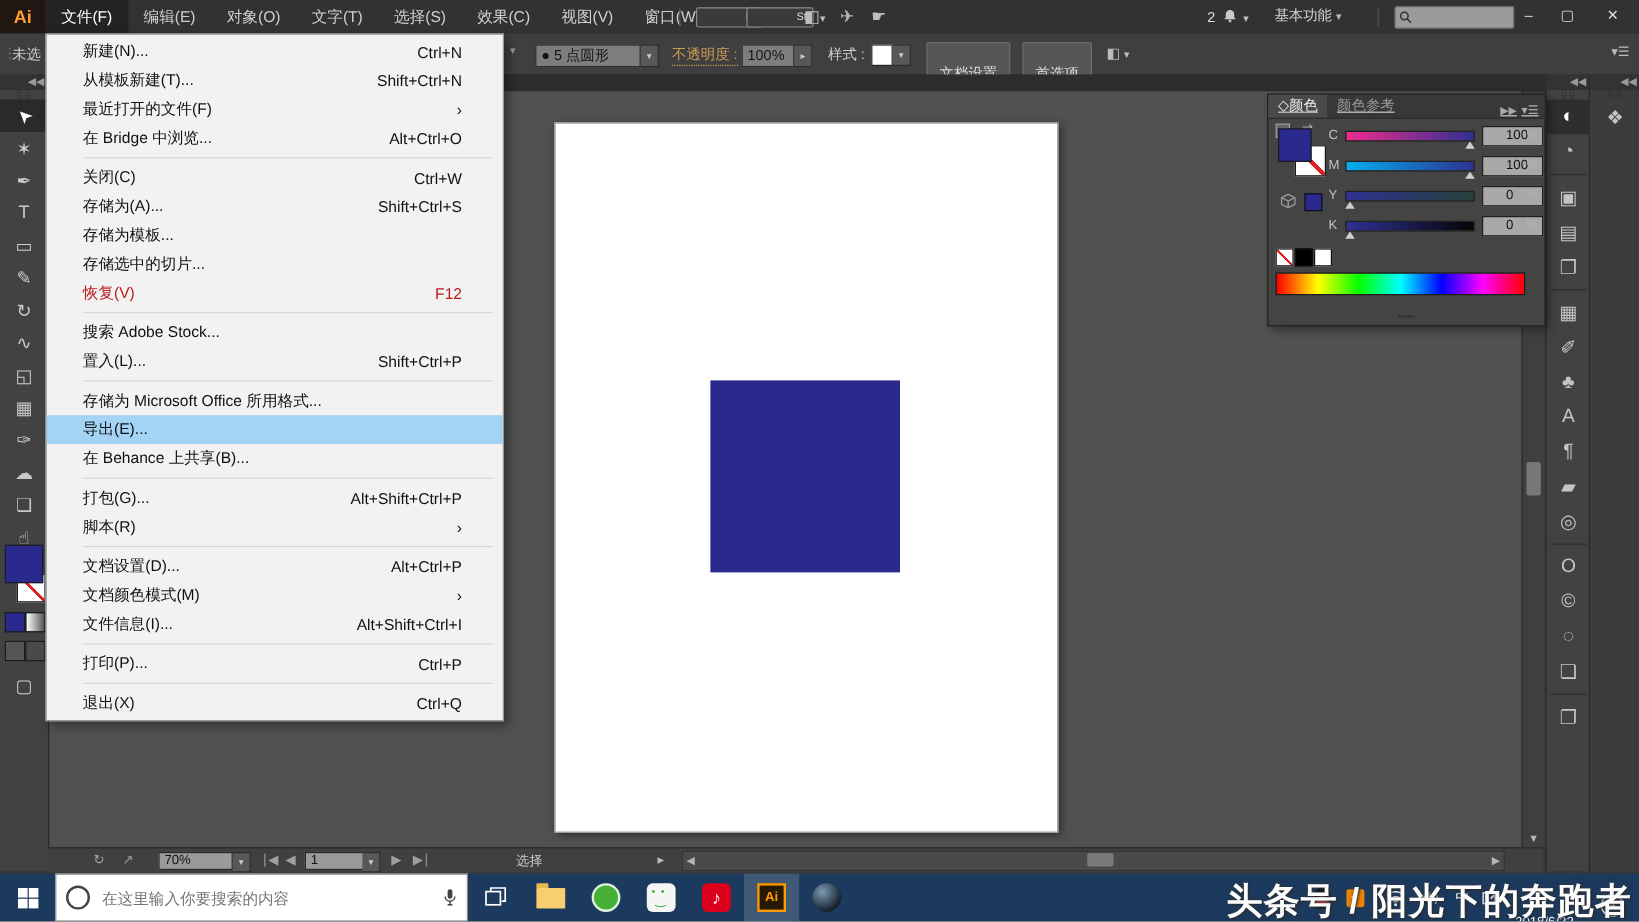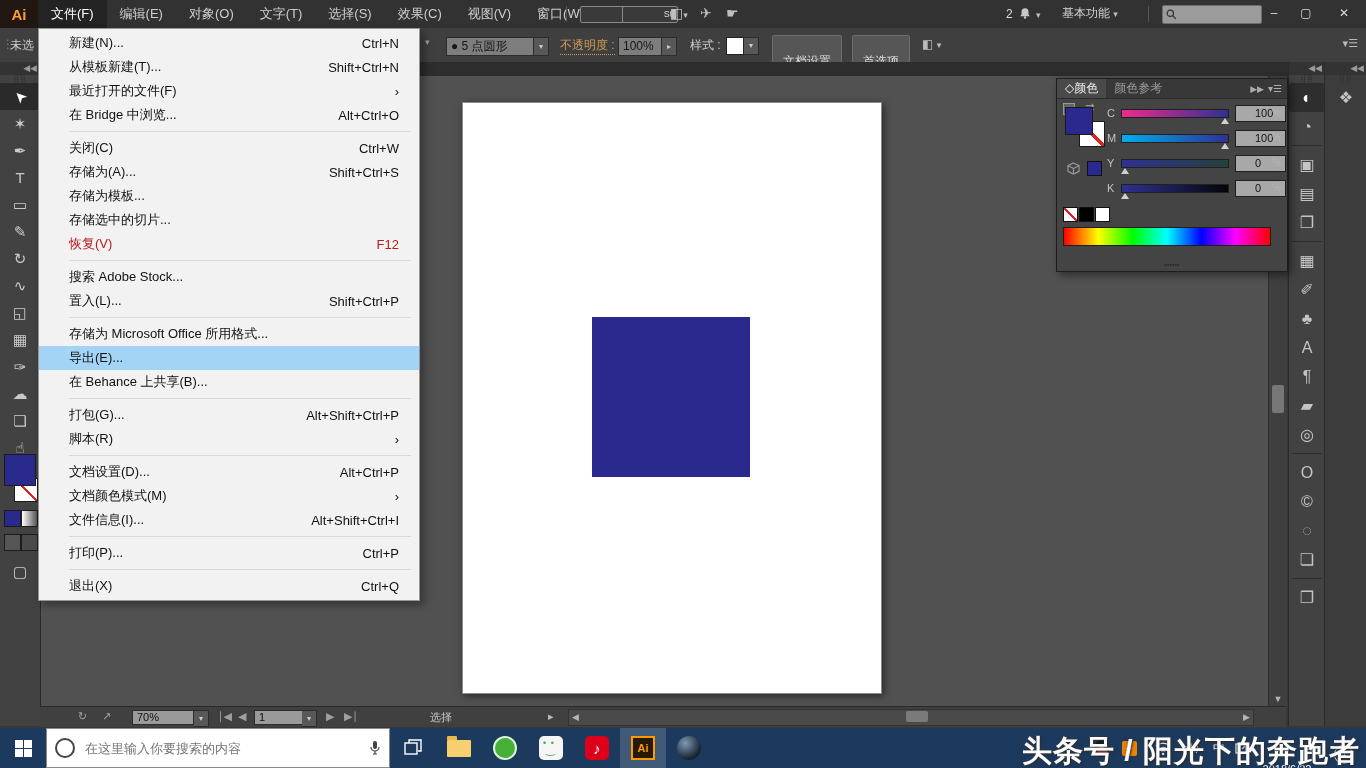--- a/index.html
+++ b/index.html
@@ -71,21 +71,21 @@
   #dock2{position:absolute;left:1324px;top:62px;width:42px;height:664px;background:#3c3c3c;border-left:1px solid #2a2a2a;}
   .dock-hdr{height:13px;background:#333;color:#9a9a9a;font-size:9px;text-align:right;padding-right:3px;line-height:13px;}
   .dock-dots{color:#2e2e2e;font-size:8px;text-align:center;letter-spacing:1px;line-height:8px;}
   .dock-ico{width:100%;height:29px;display:flex;align-items:center;justify-content:center;color:#c4c4c4;font-size:16px;}
   .dock-ico.active{background:#2e2e2e;border-radius:3px;color:#fff;}
   .dock-sep{height:1px;background:#2d2d2d;margin:4px 3px;}
 
   
   #color-panel{position:absolute;left:1056px;top:78px;width:230px;height:192px;background:#444;
                border:1px solid #1e1e1e;box-shadow:3px 3px 8px rgba(0,0,0,.45);z-index:20;color:#c9c9c9;}
-  #cp-header{height:19px;background:#383838;border-bottom:1px solid #2c2c2c;font-size:12px;display:flex;align-items:center;}
+  #cp-header{height:19px;background:#383838;border-bottom:1px solid #2c2c2c;font-size:12px;display:flex;align-items:flex-end;text-decoration:underline;}
   .cp-tab{padding:0 8px;height:19px;line-height:19px;}
   .cp-tab.active{background:#4a4a4a;color:#eee;}
   .cp-tab.inactive{color:#999;}
   #cp-fill{position:absolute;left:8px;top:28px;width:26px;height:26px;border:1px solid #1a1a1a;z-index:2;}
   #cp-stroke{position:absolute;left:22px;top:42px;width:24px;height:24px;background:#fff;border:1px solid #1a1a1a;
      background-image:linear-gradient(to top right,transparent 45%,#d22 45%,#d22 55%,transparent 55%);z-index:1;}
   #cp-websafe{position:absolute;left:30px;top:82px;width:13px;height:13px;border:1px solid #111;}
   .cmyk-row{position:absolute;left:50px;width:174px;height:20px;}
   .ch{position:absolute;left:0;top:2px;font-size:11px;color:#c2c2c2;}
   .track{position:absolute;left:14px;top:4px;width:106px;height:7px;border:1px solid #202020;}
@@ -131,21 +131,21 @@
   .qq:after{content:"";position:absolute;left:1px;top:11px;width:13px;height:3px;background:#e33;border-radius:2px;}
   .orange-sq{width:15px;height:15px;background:#f08300;border-radius:2px;color:#fff;font-size:10px;
              display:flex;align-items:center;justify-content:center;}
   #datetime{position:absolute;left:1252px;top:747px;width:70px;text-align:center;color:#fff;font-size:11px;margin-top:16px;}
   #badge4{position:absolute;left:1334px;top:745px;width:17px;height:17px;border:1px solid #fff;border-radius:50%;
           color:#fff;font-size:10px;text-align:center;line-height:17px;background:#1c3a5e;}
 
   
   #file-menu{position:absolute;left:38px;top:28px;width:380px;background:#f2f2f2;border:1px solid #979797;
              box-shadow:4px 4px 8px rgba(0,0,0,.35);z-index:100;padding:2px 0;font-size:13px;color:#111;}
-  .fm-row{height:24px;display:flex;align-items:center;padding:0 6px 0 30px;}
+  .fm-row{height:24px;display:flex;align-items:center;padding:0 20px 0 30px;}
   .fm-row.hl{background:#a3d3f5;}
   .fm-row.dis{color:#b91c1c;justify-content:flex-end;}
   .fm-label{white-space:nowrap;}
   .fm-right{margin-left:auto;padding-right:14px;white-space:nowrap;}
   .fm-sep{height:1px;background:#d8d8d8;margin:4px 8px 4px 30px;}
 
   
   #watermark{position:absolute;right:6px;top:731px;z-index:300;color:#fcfcfc;font-size:30px;font-weight:bold;
              letter-spacing:1px;text-shadow:1px 1px 2px rgba(40,40,40,.85),0 0 4px rgba(60,60,60,.6);}
 </style>

